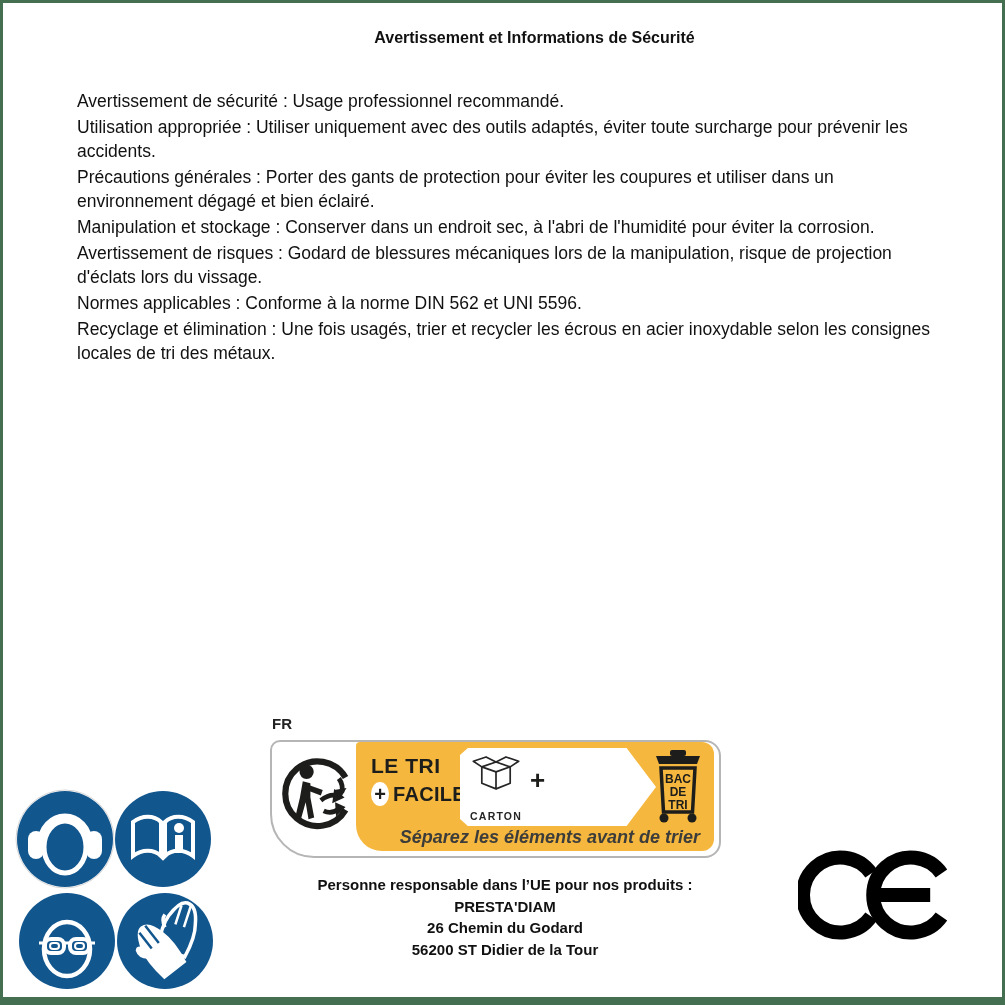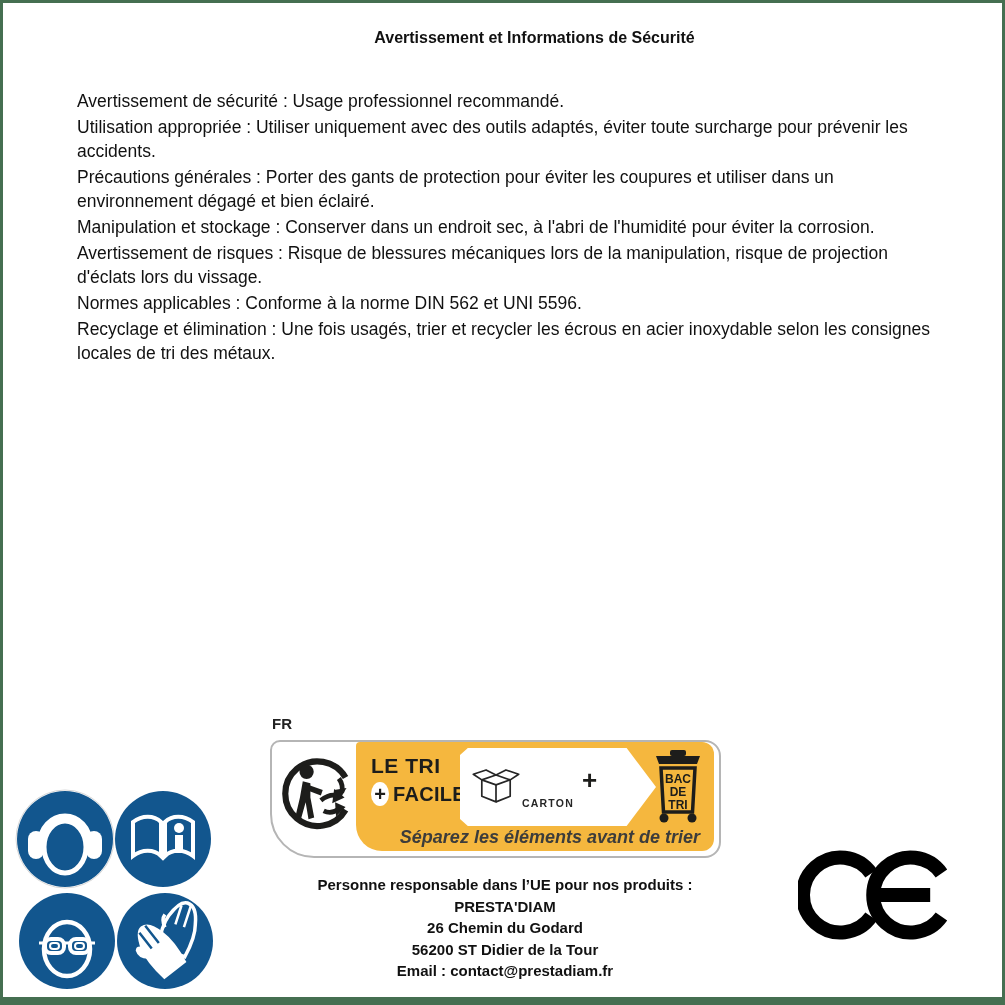--- a/index.html
+++ b/index.html
@@ -54,21 +54,21 @@
     font-size:20px;font-weight:800;line-height:24px;text-align:center;margin-right:4px;
   }
   .tri-brand .facile{font-size:20px;font-weight:800;letter-spacing:.3px;}
   .tri-banner{
     position:absolute;left:104px;top:6px;width:196px;height:78px;
     background:#fff;
     clip-path:polygon(0% 9%,4% 0%,85% 0%,100% 50%,85% 100%,4% 100%,0% 91%);
     display:flex;align-items:center;justify-content:flex-start;
     padding-left:10px;box-sizing:border-box;gap:8px;
   }
-  .mat{display:flex;flex-direction:row;align-items:flex-end;}
+  .mat{display:flex;flex-direction:column;align-items:flex-end;gap:13px;}
   .mat-label{font-size:10.5px;font-weight:bold;letter-spacing:1.2px;color:#262626;margin-top:1px;}
   .mat-plus{font-size:26px;font-weight:800;color:#1D1D1B;margin:0 0 14px 0;}
   .tri-bin{position:absolute;right:8px;top:7px;width:56px;height:74px;}
   .tri-tagline{
     position:absolute;right:14px;bottom:3px;
     font-size:18px;font-style:italic;font-weight:bold;color:#3C3C3B;
   }
 
   .address{
     position:absolute;left:252px;top:871px;width:500px;
@@ -82,21 +82,21 @@
 
 <div id="page">
 
   <div class="title">Avertissement et Informations de Sécurité</div>
 
   <div class="warnings">
     <p>Avertissement de sécurité : Usage professionnel recommandé.</p>
     <p>Utilisation appropriée : Utiliser uniquement avec des outils adaptés, éviter toute surcharge pour prévenir les accidents.</p>
     <p>Précautions générales : Porter des gants de protection pour éviter les coupures et utiliser dans un environnement dégagé et bien éclairé.</p>
     <p>Manipulation et stockage : Conserver dans un endroit sec, à l'abri de l'humidité pour éviter la corrosion.</p>
-    <p>Avertissement de risques : Risque de blessures mécaniques lors de la manipulation, risque de projection d'éclats lors du vissage.</p>
+    <p>Avertissement de risques : Godard de blessures mécaniques lors de la manipulation, risque de projection d'éclats lors du vissage.</p>
     <p>Normes applicables : Conforme à la norme DIN 562 et UNI 5596.</p>
     <p>Recyclage et élimination : Une fois usagés, trier et recycler les écrous en acier inoxydable selon les consignes locales de tri des métaux.</p>
   </div>
 
   <div id="picto-ear" class="picto">
     <svg viewBox="0 0 100 100">
       <circle cx="50" cy="50" r="49" fill="none" stroke="#d7d7d7" stroke-width="1"></circle>
       <circle cx="50" cy="50" r="48" fill="var(--blue,#12568E)"></circle>
       <path d="M26 54 A24 26 0 0 1 74 54" fill="none" stroke="#fff" stroke-width="7"></path>
       <ellipse cx="50" cy="58" rx="21" ry="26" fill="none" stroke="#fff" stroke-width="5"></ellipse>
@@ -203,21 +203,20 @@
 
       <div class="tri-tagline">Séparez les éléments avant de trier</div>
     </div>
   </div>
 
   <div class="address">
     <div>Personne responsable dans l’UE pour nos produits :</div>
     <div>PRESTA'DIAM</div>
     <div>26 Chemin du Godard</div>
     <div>56200 ST Didier de la Tour</div>
-    <div>Email : contact@prestadiam.fr</div>
   </div>
 
   <div class="ce" aria-label="CE">
     <svg viewBox="0 0 160 104">
       <path d="M78 29 A40 40 0 1 0 78 75" fill="none" stroke="#000" stroke-width="15"></path>
       <path d="M153 29 A40 40 0 1 0 153 75" fill="none" stroke="#000" stroke-width="15"></path>
       <path d="M82 52 H141" stroke="#000" stroke-width="15"></path>
     </svg>
   </div>
 

